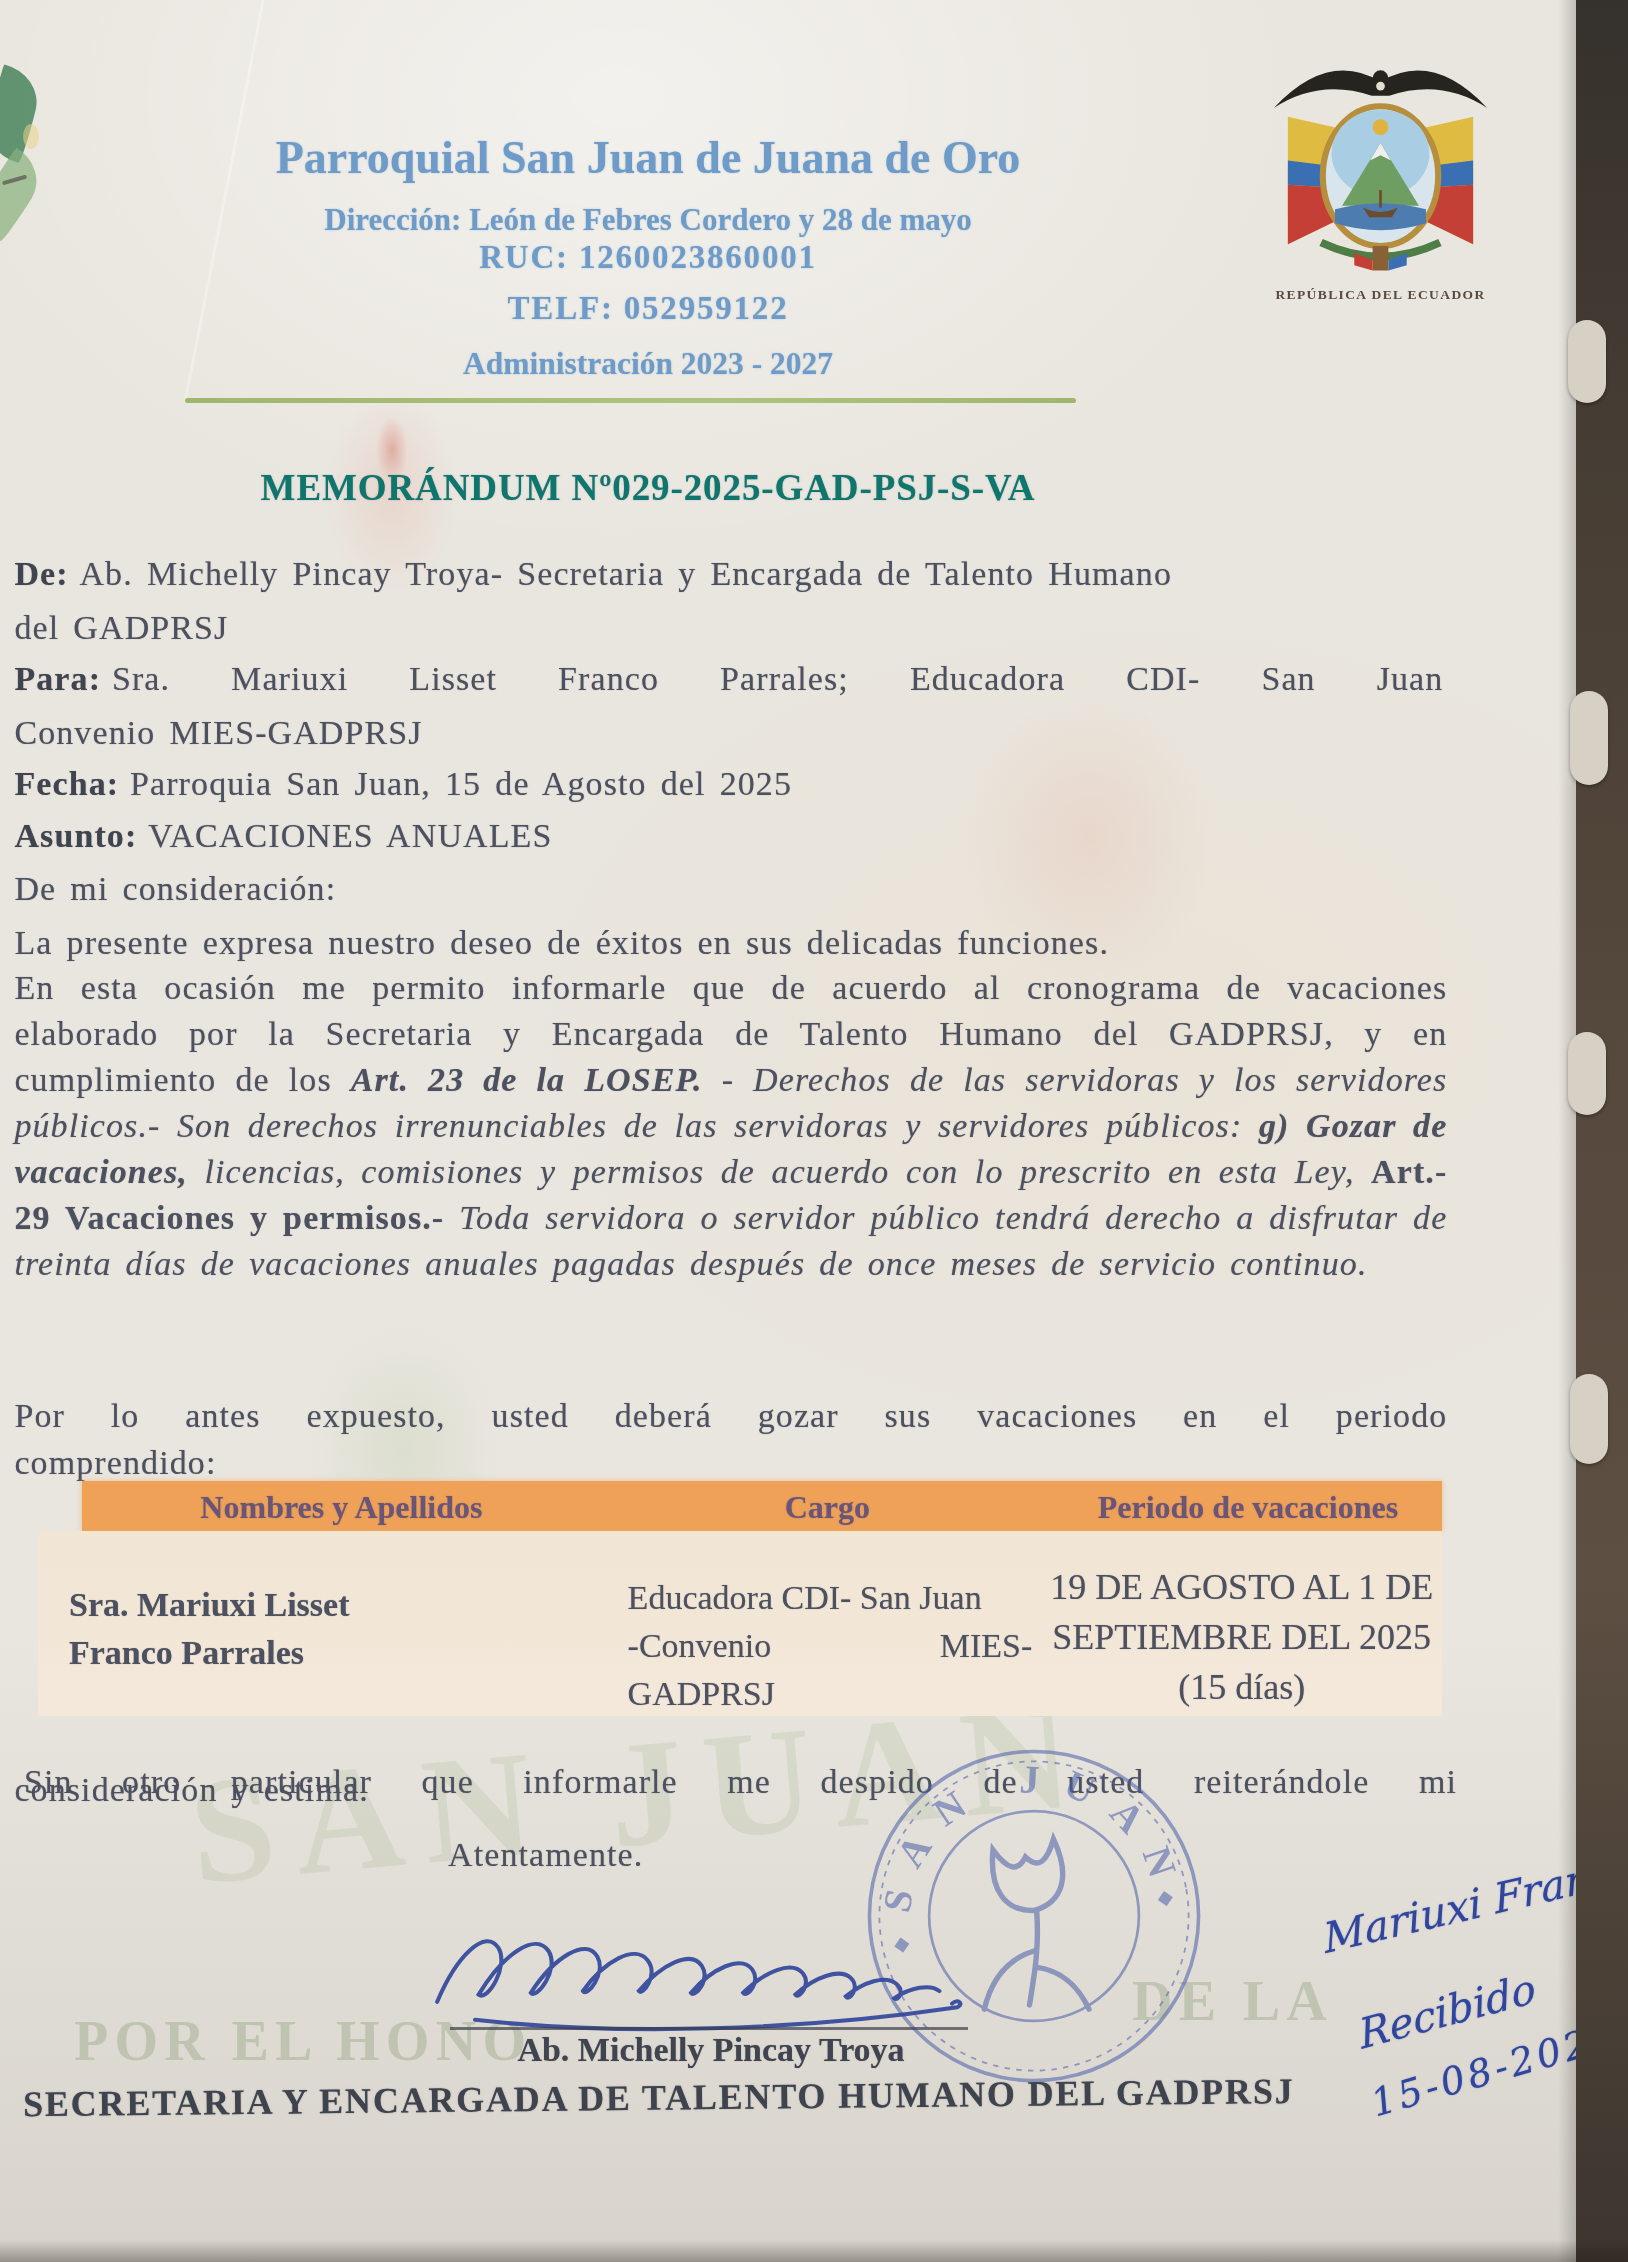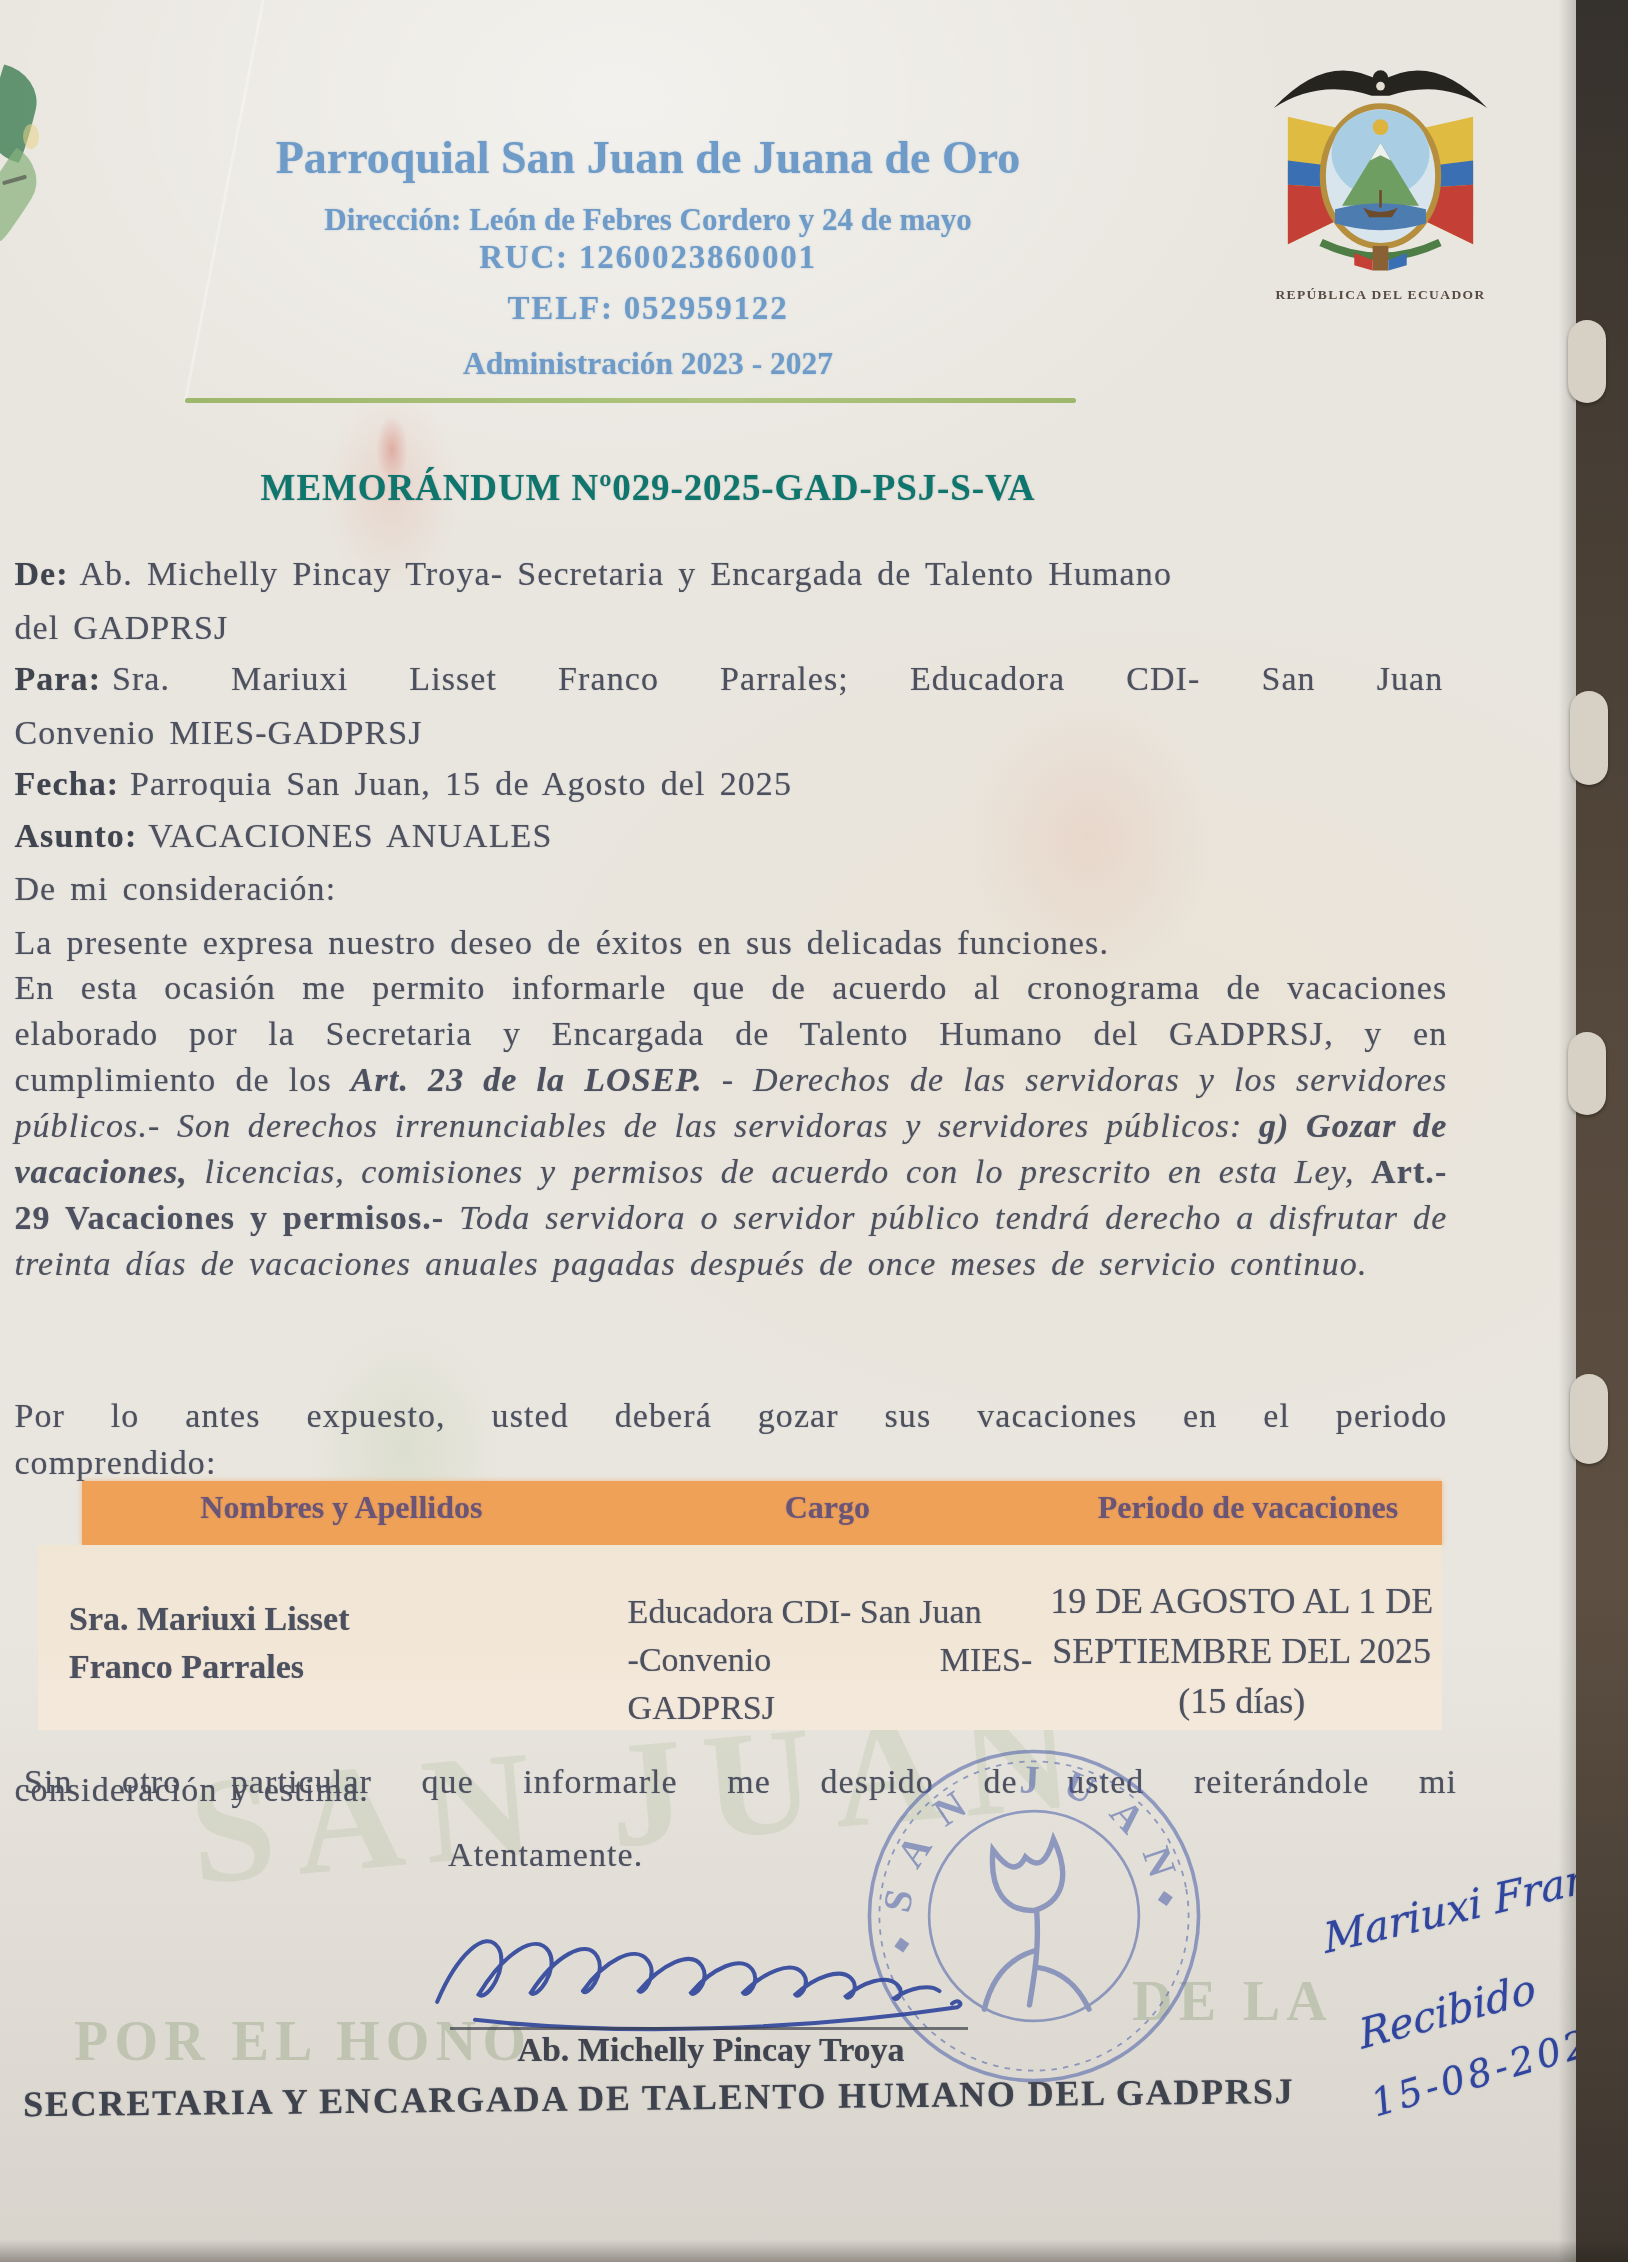--- a/index.html
+++ b/index.html
@@ -61,21 +61,21 @@
   .memo-title{position:absolute;left:81px;top:466px;width:1134px;text-align:center;
               font-size:37px;font-weight:bold;letter-spacing:0.9px;color:#0f766e;
               text-shadow:0 0 1.4px rgba(87,92,105,.5);}
 
   .r-i{font-style:italic;}
   .r-bi{font-style:italic;font-weight:bold;}
   .r-b{font-weight:bold;}
 
   
   .vtable{position:absolute;left:38px;top:1481px;width:1404px;}
-  .t-head{display:flex;height:64px;background:#efa158;box-shadow:0 0 5.4px rgba(239,161,88,.6);margin-left:44px;}
+  .t-head{display:flex;height:50px;background:#efa158;box-shadow:0 0 5.4px rgba(239,161,88,.6);margin-left:44px;}
   .th{font-size:32px;font-weight:bold;color:#6b5577;text-align:center;padding-top:8px;
       text-shadow:0 0 1.4px rgba(107,85,119,.5);}
   .c1{width:536px;} .c2{width:468px;} .c3{width:401px;}
   .t-body{display:flex;height:185px;background:linear-gradient(180deg,#f1e6d4,#f3e8da);}
   .td{font-size:34px;line-height:48px;color:#4d515f;text-shadow:0 0 1.1px rgba(77,81,95,.5);}
   .td.c1{padding:50px 0 0 31px;font-weight:bold;box-sizing:border-box;}
   .td.c2{padding:43px 9px 0 54px;box-sizing:border-box;}
   .td.c3{padding:31px 0 0 0;text-align:center;font-size:36px;line-height:50px;}
   .sp2{display:flex;justify-content:space-between;}
 
@@ -129,21 +129,21 @@
   <div class="wm-big">SAN JUAN</div>
   <div class="wm-frag f1">POR EL HONO</div>
   <div class="wm-frag f2">DE LA</div>
 
   <div class="leaf l1"></div>
   <div class="leaf l2"></div>
   <div class="leaf l3"></div>
   <div class="lmark"></div>
 
   <div class="hdr h-l2">Parroquial San Juan de Juana de Oro</div>
-  <div class="hdr h-addr">Dirección: León de Febres Cordero y 24 de mayo</div>
+  <div class="hdr h-addr">Dirección: León de Febres Cordero y 28 de mayo</div>
   <div class="hdr h-ruc">RUC: 1260023860001</div>
   <div class="hdr h-telf">TELF: 052959122</div>
   <div class="hdr h-admin">Administración 2023 - 2027</div>
   <div class="green-rule"></div>
 
   <div class="coat">
     <svg width="245" height="236" viewBox="0 0 280 270">
       <path d="M18,72 Q80,6 140,42 Q200,6 262,72 Q210,38 150,58 L130,58 Q70,38 18,72 Z" fill="#26241f"></path>
       <circle cx="140" cy="38" r="9" fill="#26241f"></circle>
       <circle cx="140" cy="47" r="5" fill="#e4ded2"></circle>

